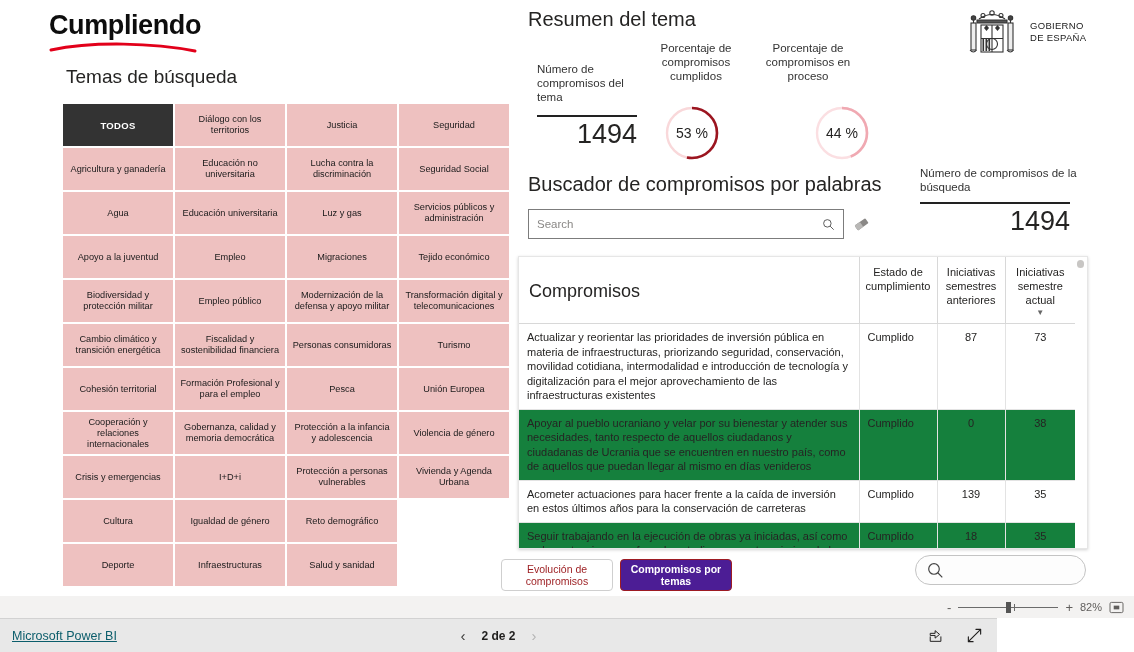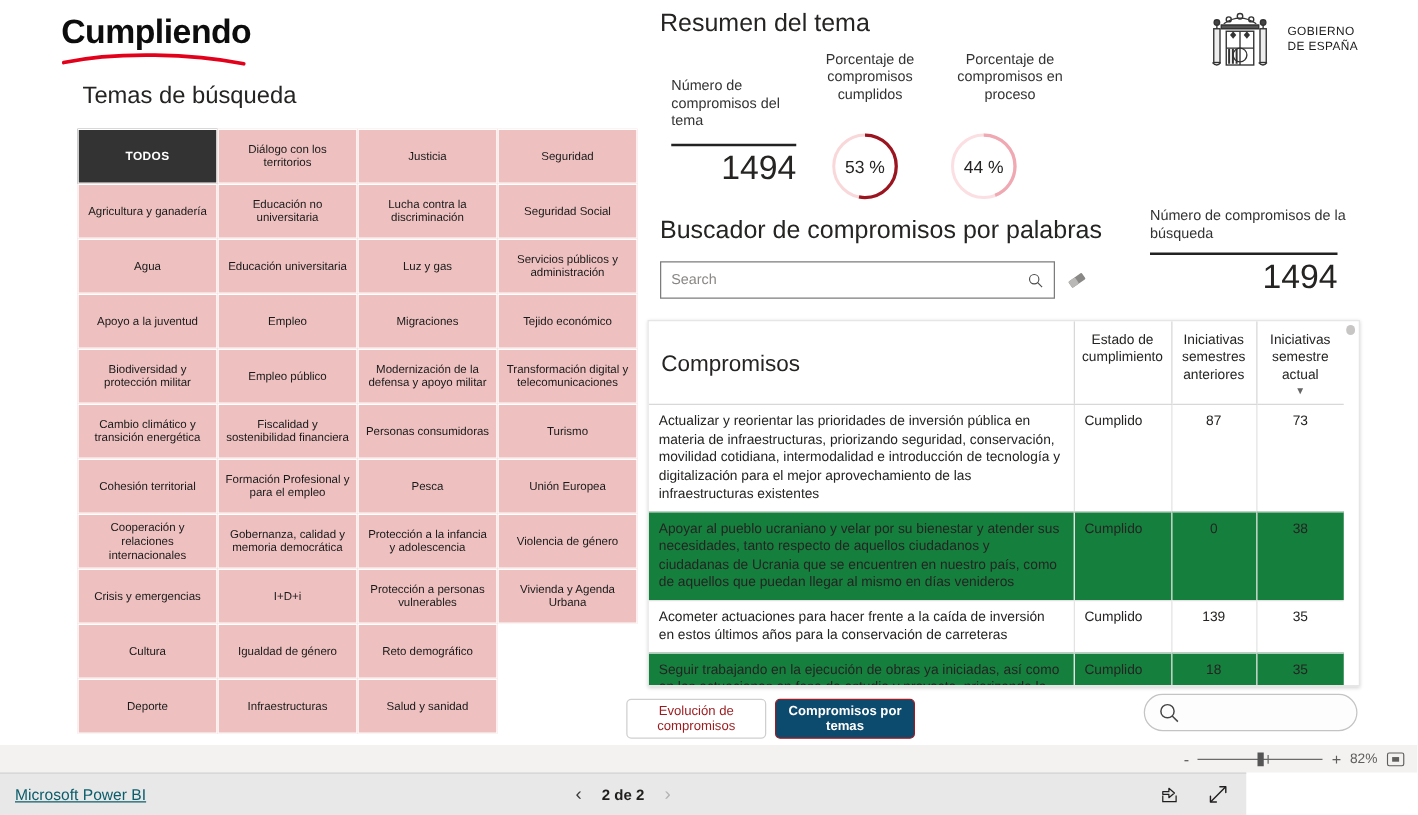--- a/index.html
+++ b/index.html
@@ -68,21 +68,21 @@
   #kpi4-rule { left: 920px; top: 202px; width: 150px; }
 
   .kpi-value {
     position: absolute; font-size: 27px; color: #252423; font-weight: 400;
   }
   #kpi1-value { left: 537px; top: 119px; width: 100px; text-align: right; }
   #kpi4-value { left: 920px; top: 206px; width: 150px; text-align: right; }
 
   .gauge { position: absolute; width: 58px; height: 58px; }
   #gauge-cumplidos { left: 663px; top: 104px; }
-  #gauge-proceso { left: 758px; top: 104px; }
+  #gauge-proceso { left: 813px; top: 104px; }
   .gauge-text {
     position: absolute; inset: 0; display: flex; align-items: center; justify-content: center;
     font-size: 14px; color: #252423;
   }
 
   
   .search-box {
     position: absolute; left: 528px; top: 209px; width: 316px; height: 30px;
     border: 1px solid #7c7c7c; background: #fff;
     display: flex; align-items: center; padding: 0 8px;
@@ -137,21 +137,21 @@
   .tab {
     position: absolute; height: 32px; width: 112px;
     border-radius: 4px; display: flex; align-items: center; justify-content: flex-start;
     text-align: center; font-size: 10.5px; line-height: 12px; cursor: pointer;
   }
   #tab-evolucion {
     left: 501px; top: 559px; background: #ffffff; color: #9b1b1e;
     border: 1px solid #cfcfcf;
   }
   #tab-temas {
-    left: 620px; top: 559px; background: #0c4a6e; color: #ffffff; font-weight: 600;
+    left: 620px; top: 559px; background: #4c1d95; color: #ffffff; font-weight: 600;
     border: 1px solid #9d1b23;
   }
   .detail-btn {
     position: absolute; left: 915px; top: 555px; width: 171px; height: 30px;
     border: 1px solid #c4c4c4; border-radius: 15px; background: #fdfdfd;
     display: flex; align-items: center; gap: 7px; padding-left: 11px;
     font-size: 11.5px; color: #252423; cursor: pointer;
   }
 
   

